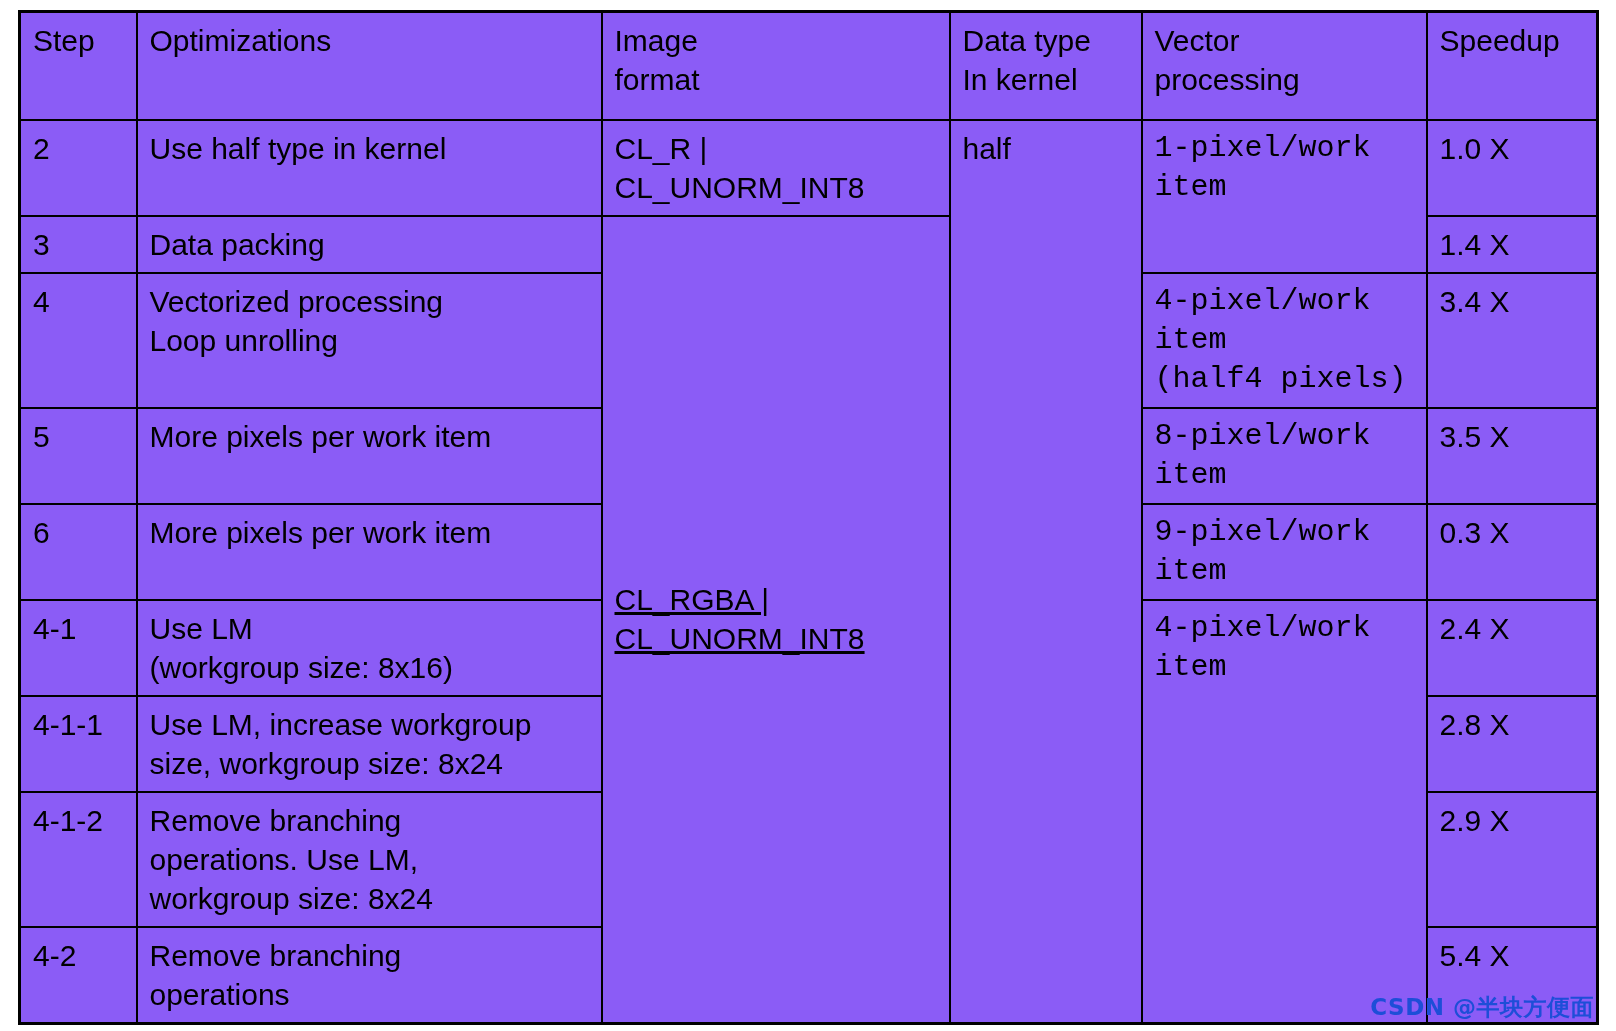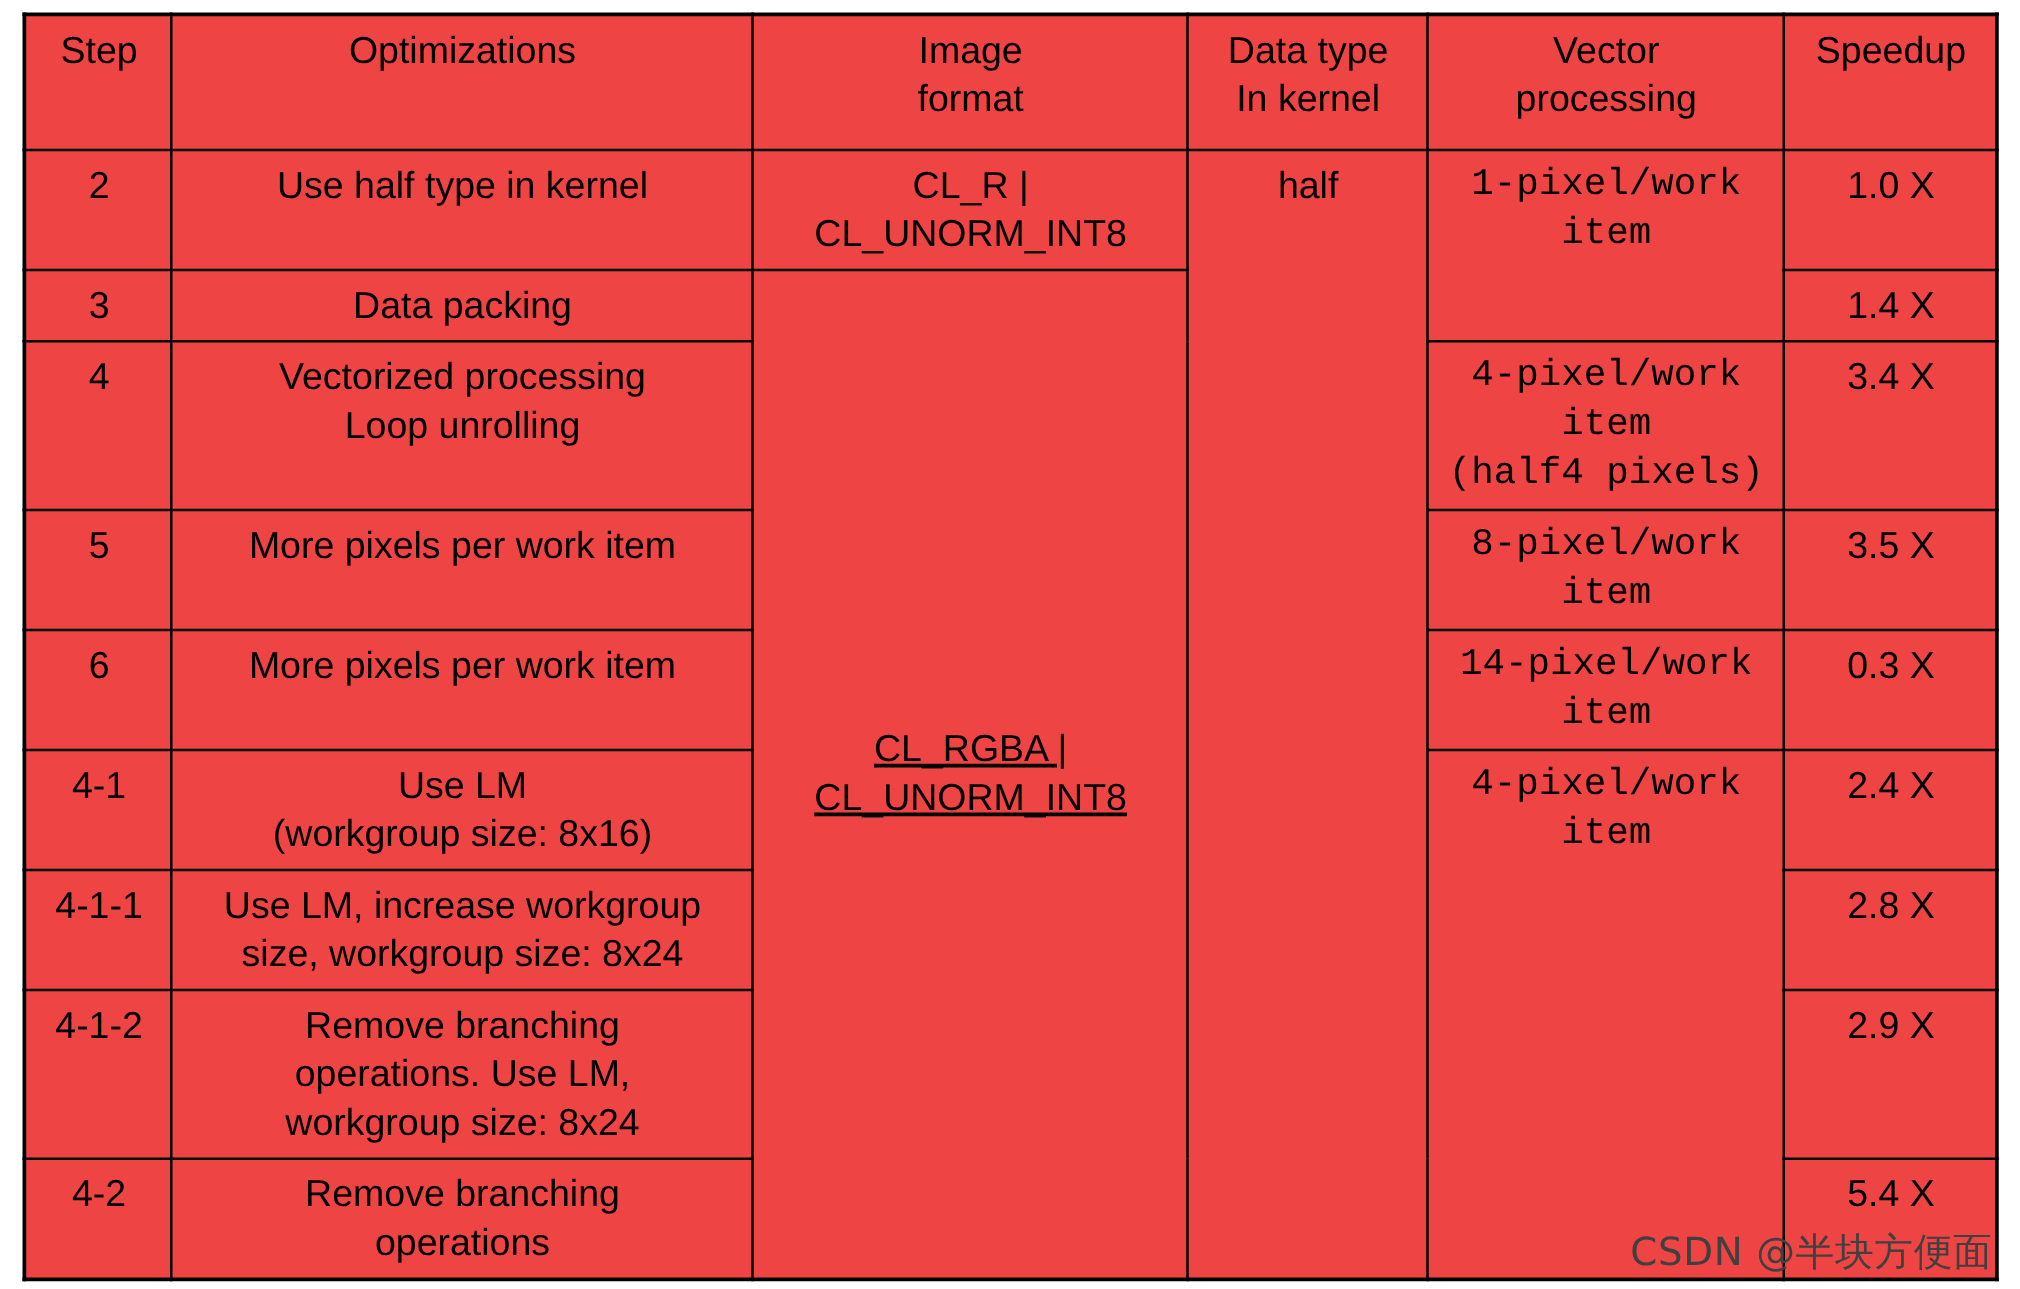--- a/index.html
+++ b/index.html
@@ -34,22 +34,22 @@
   }
 
   table.opt-table td,
   table.opt-table th {
     border: 2px solid #000000;
     vertical-align: top;
     padding: 8px 10px 8px 12px;
     font-size: 30px;
     line-height: 1.30;
     font-weight: normal;
-    text-align: center;
-    background: #ef4444;
+    text-align: left;
+    background: #8b5cf6;
   }
 
   
   thead th {
     font-weight: bold;
     text-align: center;
     vertical-align: middle;
     font-size: 31px;
     line-height: 1.30;
     padding: 10px 6px;
@@ -107,26 +107,27 @@
   .r-h95  { height: 95px; }
   .r-h45  { height: 45px; }
   .r-h132 { height: 132px; }
   .r-h90  { height: 90px; }
   .r-h126 { height: 126px; }
 
   .watermark {
     position: absolute;
     right: 22px;
     bottom: 8px;
-    font-size: 31px;
-    color: #404040;
+    font-size: 23px;
+    color: #1d4ed8;
     font-family: "DejaVu Sans", sans-serif;
     letter-spacing: 0.5px;
     white-space: nowrap;
     pointer-events: none;
+    font-weight: bold;
   }
 </style>
 </head>
 <body>
 
 <div class="sheet">
 
   <table class="opt-table">
     <colgroup>
       <col class="col-step">
@@ -219,21 +220,21 @@
         </td>
         <td class="speed-cell">3.5 X</td>
       </tr>
 
       <tr class="r-h90">
         <td class="step-cell">6</td>
         <td>
           <span class="line">More pixels per work item</span>
         </td>
         <td class="vector-cell">
-          <span class="line">14-pixel/work</span>
+          <span class="line">9-pixel/work</span>
           <span class="line">item</span>
         </td>
         <td class="speed-cell">0.3 X</td>
       </tr>
 
       <tr class="r-h90">
         <td class="step-cell">4-1</td>
         <td>
           <span class="line">Use LM</span>
           <span class="line">(workgroup size: 8x16)</span>

